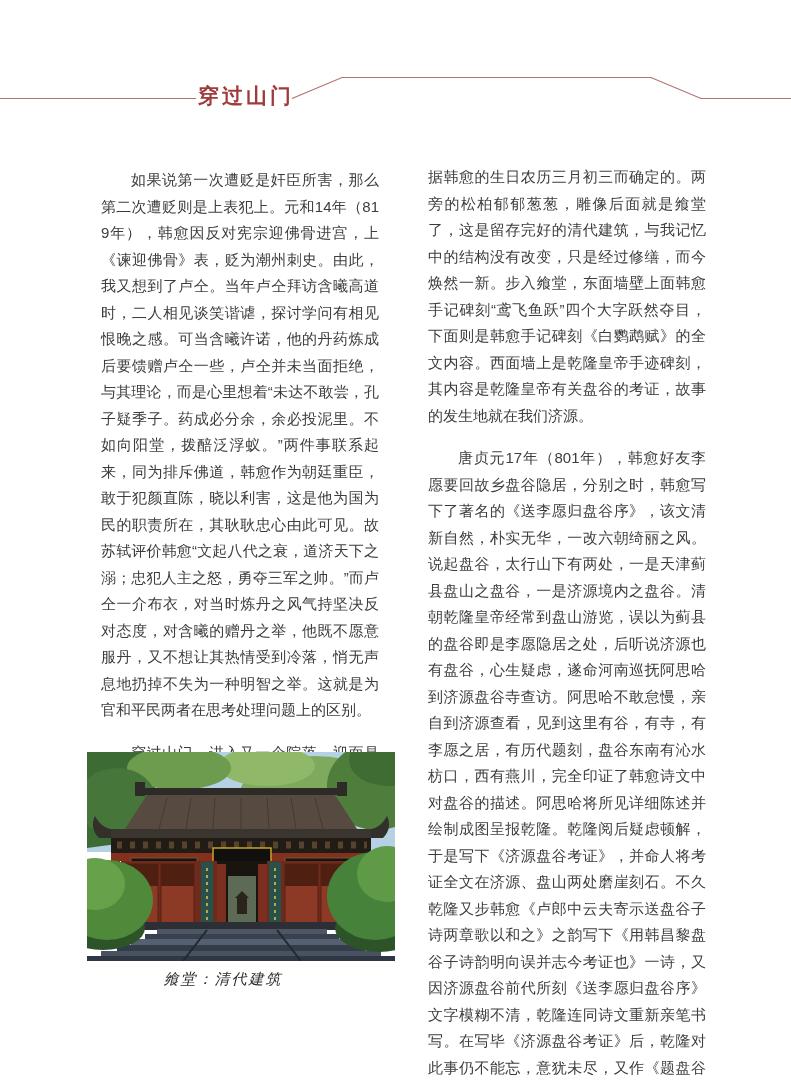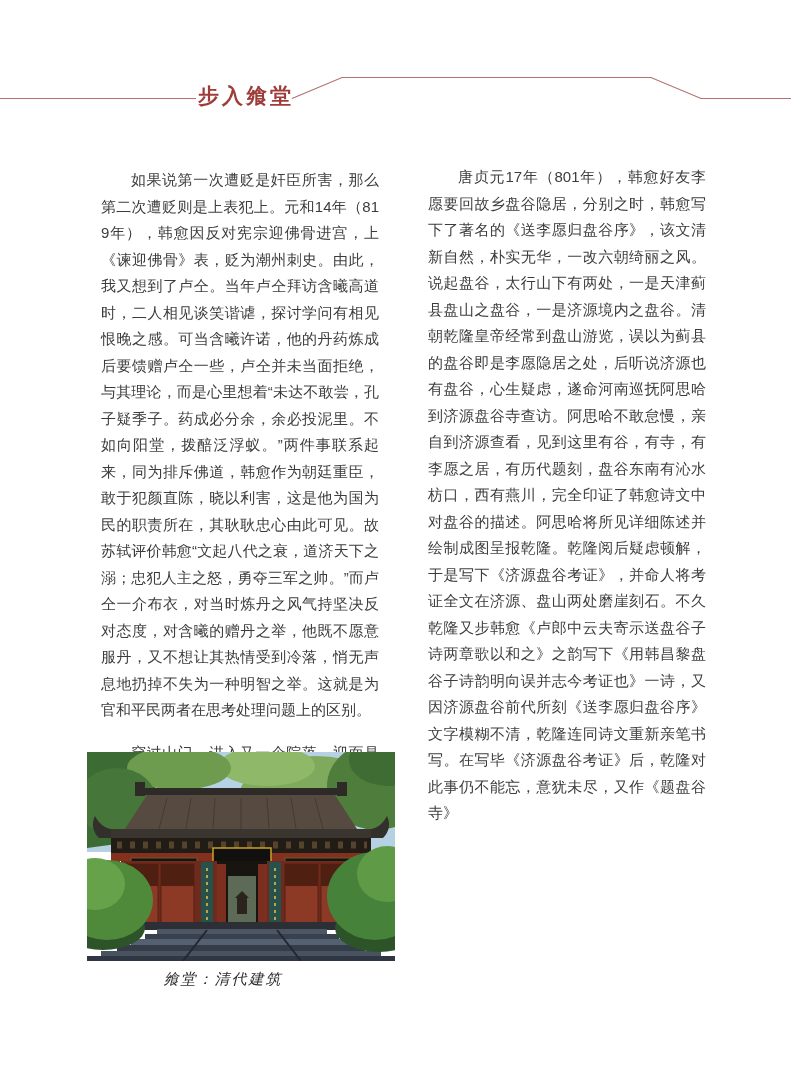--- a/index.html
+++ b/index.html
@@ -44,28 +44,29 @@
 </style>
 </head>
 <body>
 
 <div class="page">
 
   <svg class="header-rule" width="791" height="120" viewBox="0 0 791 120">
     <path d="M0,98.5 H196" stroke="#b4716f" stroke-width="1.2" fill="none"></path>
     <path d="M292,98.5 L342,77.5 H651 L701,98.5 H791" stroke="#b4716f" stroke-width="1.2" fill="none"></path>
   </svg>
-  <div class="page-title">步入飨堂</div>
+  <div class="page-title">穿过山门</div>
 
   <div class="col col-left">
     <p class="body-para indent">如果说第一次遭贬是奸臣所害，那么第二次遭贬则是上表犯上。元和14年（819年），韩愈因反对宪宗迎佛骨进宫，上《谏迎佛骨》表，贬为潮州刺史。由此，我又想到了卢仝。当年卢仝拜访含曦高道时，二人相见谈笑谐谑，探讨学问有相见恨晚之感。可当含曦许诺，他的丹药炼成后要馈赠卢仝一些，卢仝并未当面拒绝，与其理论，而是心里想着“未达不敢尝，孔子疑季子。药成必分余，余必投泥里。不如向阳堂，拨醅泛浮蚁。”两件事联系起来，同为排斥佛道，韩愈作为朝廷重臣，敢于犯颜直陈，晓以利害，这是他为国为民的职责所在，其耿耿忠心由此可见。故苏轼评价韩愈“文起八代之衰，道济天下之溺；忠犯人主之怒，勇夺三军之帅。”而卢仝一介布衣，对当时炼丹之风气持坚决反对态度，对含曦的赠丹之举，他既不愿意服丹，又不想让其热情受到冷落，悄无声息地扔掉不失为一种明智之举。这就是为官和平民两者在思考处理问题上的区别。</p>
     <p class="body-para indent">穿过山门，进入又一个院落，迎面是韩愈雕像，高3.3米。讲解员介绍，泰山北斗</p>
   </div>
 
   <div class="col col-right">
+    <p class="body-para">据韩愈的生日农历三月初三而确定的。两旁的松柏郁郁葱葱，雕像后面就是飨堂了，这是留存完好的清代建筑，与我记忆中的结构没有改变，只是经过修缮，而今焕然一新。步入飨堂，东面墙壁上面韩愈手记碑刻“鸢飞鱼跃”四个大字跃然夺目，下面则是韩愈手记碑刻《白鹦鹉赋》的全文内容。西面墙上是乾隆皇帝手迹碑刻，其内容是乾隆皇帝有关盘谷的考证，故事的发生地就在我们济源。</p>
     <p class="body-para indent">唐贞元17年（801年），韩愈好友李愿要回故乡盘谷隐居，分别之时，韩愈写下了著名的《送李愿归盘谷序》，该文清新自然，朴实无华，一改六朝绮丽之风。说起盘谷，太行山下有两处，一是天津蓟县盘山之盘谷，一是济源境内之盘谷。清朝乾隆皇帝经常到盘山游览，误以为蓟县的盘谷即是李愿隐居之处，后听说济源也有盘谷，心生疑虑，遂命河南巡抚阿思哈到济源盘谷寺查访。阿思哈不敢怠慢，亲自到济源查看，见到这里有谷，有寺，有李愿之居，有历代题刻，盘谷东南有沁水枋口，西有燕川，完全印证了韩愈诗文中对盘谷的描述。阿思哈将所见详细陈述并绘制成图呈报乾隆。乾隆阅后疑虑顿解，于是写下《济源盘谷考证》，并命人将考证全文在济源、盘山两处磨崖刻石。不久乾隆又步韩愈《卢郎中云夫寄示送盘谷子诗两章歌以和之》之韵写下《用韩昌黎盘谷子诗韵明向误并志今考证也》一诗，又因济源盘谷前代所刻《送李愿归盘谷序》文字模糊不清，乾隆连同诗文重新亲笔书写。在写毕《济源盘谷考证》后，乾隆对此事仍不能忘，意犹未尽，又作《题盘谷寺》</p>
   </div>
 
   <figure class="figure">
     <svg class="photo-svg" viewBox="0 0 308 209" preserveAspectRatio="none" role="img">
 
       <rect x="0" y="0" width="308" height="100" fill="#b6d0e4"></rect>
 
       <g>
         <ellipse cx="228" cy="42" rx="75" ry="38" fill="#7fa95c"></ellipse>

